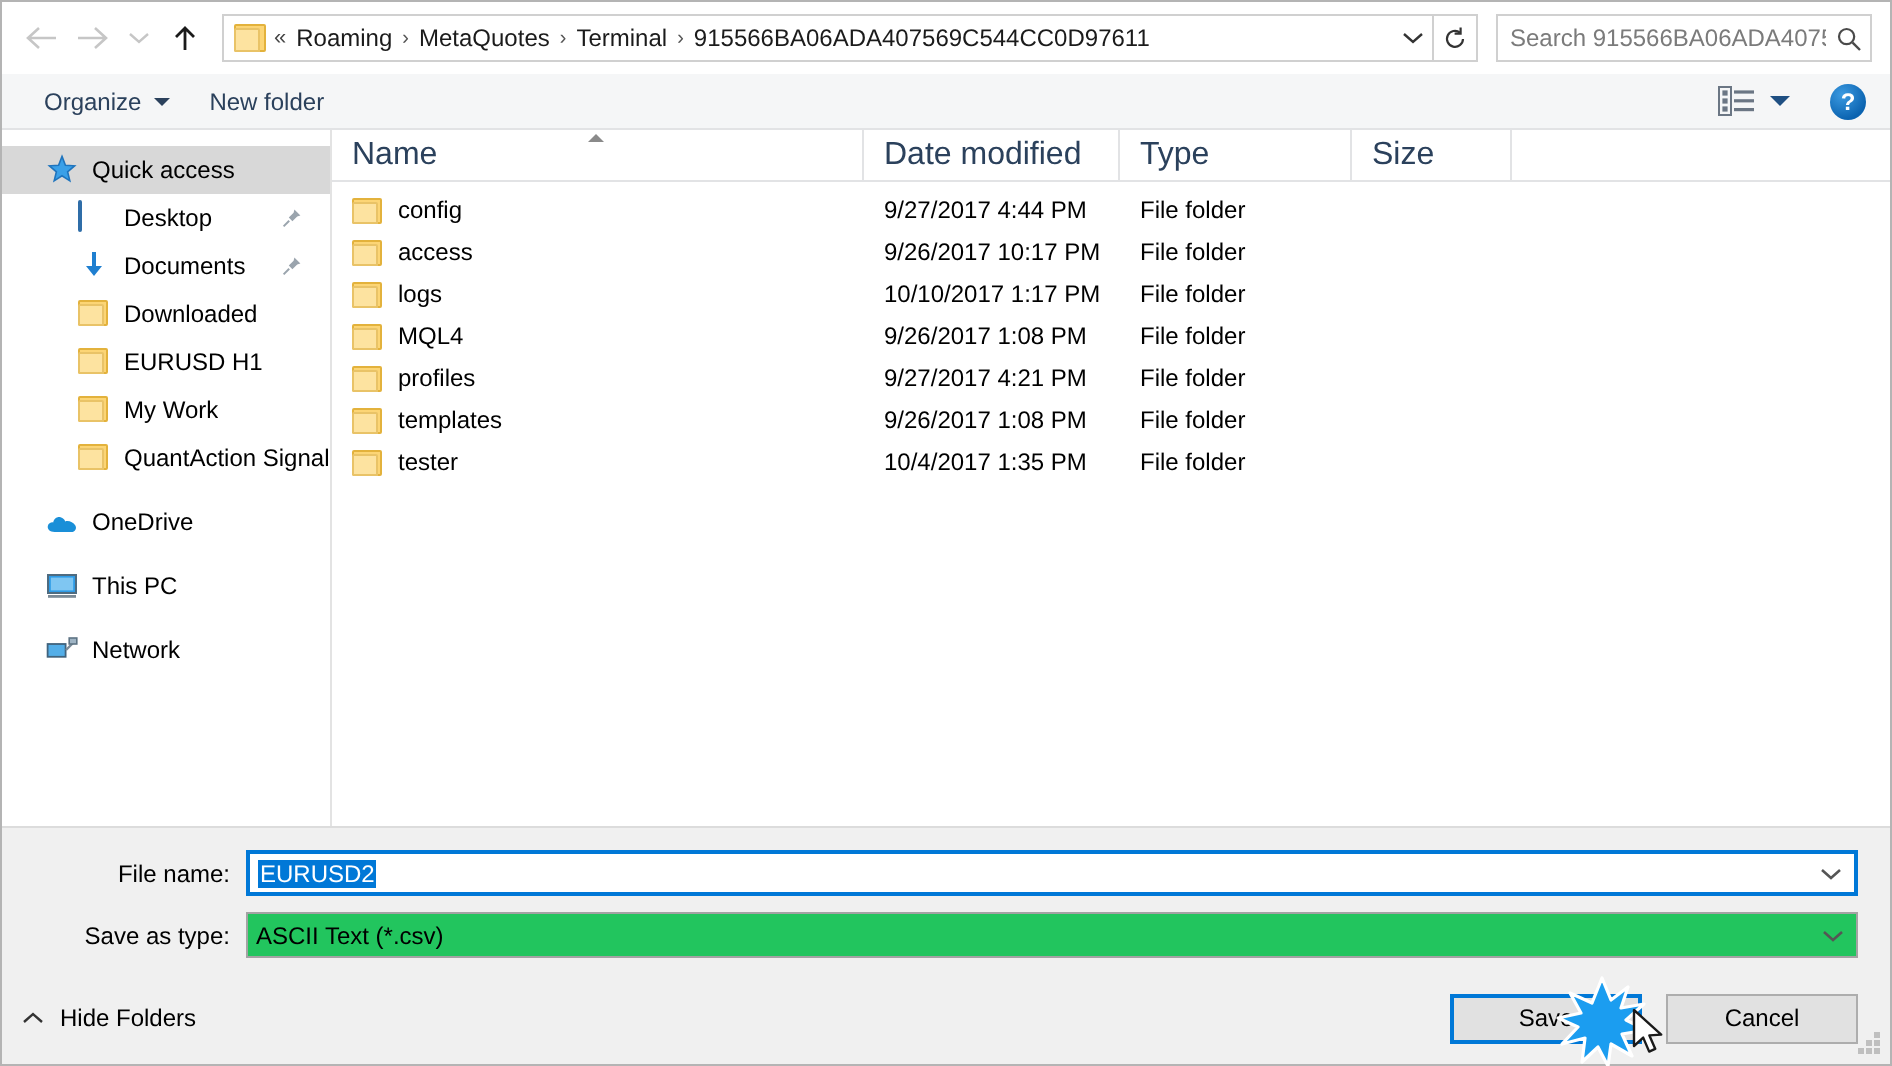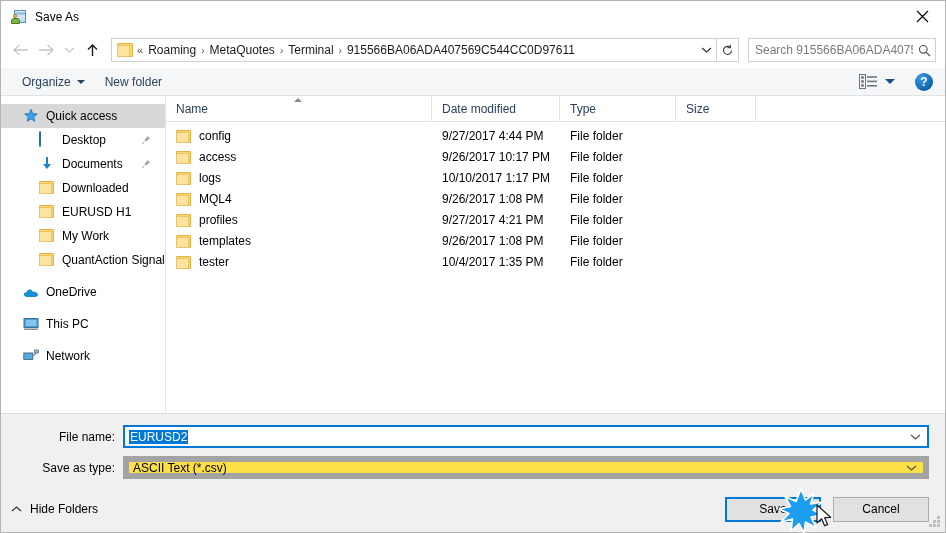--- a/index.html
+++ b/index.html
@@ -315,21 +315,21 @@
   .colhead {
     height: 25px;
     display: flex;
     align-items: stretch;
     border-bottom: 1px solid #e2e3e5;
     flex: 0 0 auto;
     background: #fff;
   }
   .col {
     display: flex; align-items: center;
-    font-size: 12px; color: #2b415c;
+    font-size: 16px; color: #2b415c;
     border-right: 1px solid #e2e3e5;
     padding-left: 10px;
     box-sizing: border-box;
     position: relative;
   }
   .col-name { width: 266px; flex: 0 0 auto; }
   .col-date { width: 128px; flex: 0 0 auto; }
   .col-type { width: 116px; flex: 0 0 auto; }
   .col-size { width: 80px; flex: 0 0 auto; }
   .col-rest { flex: 1 1 auto; border-right: none; }
@@ -385,22 +385,22 @@
     align-items: center;
     box-sizing: border-box;
     min-width: 0;
   }
   .combo.filename {
     background: #fff;
     border: 2px solid #0078d7;
     gap: 16px;
   }
   .combo.filetype {
-    background: #fde047;
-    border: 6px solid #a3a3a3;
+    background: #22c55e;
+    border: 1px solid #a3a3a3;
   }
   .combo .val {
     flex: 1 1 auto;
     padding-left: 4px;
     font-size: 12px;
     overflow: hidden;
     white-space: nowrap;
   }
   .combo .val .sel {
     background: #0078d7;
@@ -465,36 +465,20 @@
     left: 815px; top: 503px;
     width: 18px; height: 26px;
     pointer-events: none;
   }
 </style>
 </head>
 <body>
 
 <div class="dialog">
 
-  <div class="titlebar">
-    <div class="title-icon">
-      <div class="sheet"></div>
-      <div class="band"></div>
-      <div class="person">
-          <div class="head"></div>
-          <div class="body"></div>
-        </div>
-    </div>
-    <div class="title-text">Save As</div>
-    <div class="titlebar-close">
-      <svg width="13" height="13" viewBox="0 0 13 13">
-        <path d="M1,1 L12,12 M12,1 L1,12" stroke="#000" stroke-width="1.1" fill="none"></path>
-      </svg>
-    </div>
-  </div>
 
   <div class="navbar">
     <div class="navbtn">
       <svg width="17" height="14" viewBox="0 0 17 14">
         <path d="M7.5,2 L2,7 L7.5,12 M2,7 L16,7" stroke="#c6c6c6" stroke-width="1.3" fill="none"></path>
       </svg>
     </div>
     <div class="navbtn">
       <svg width="17" height="14" viewBox="0 0 17 14">
         <path d="M9.5,2 L15,7 L9.5,12 M15,7 L1,7" stroke="#c6c6c6" stroke-width="1.3" fill="none"></path>

